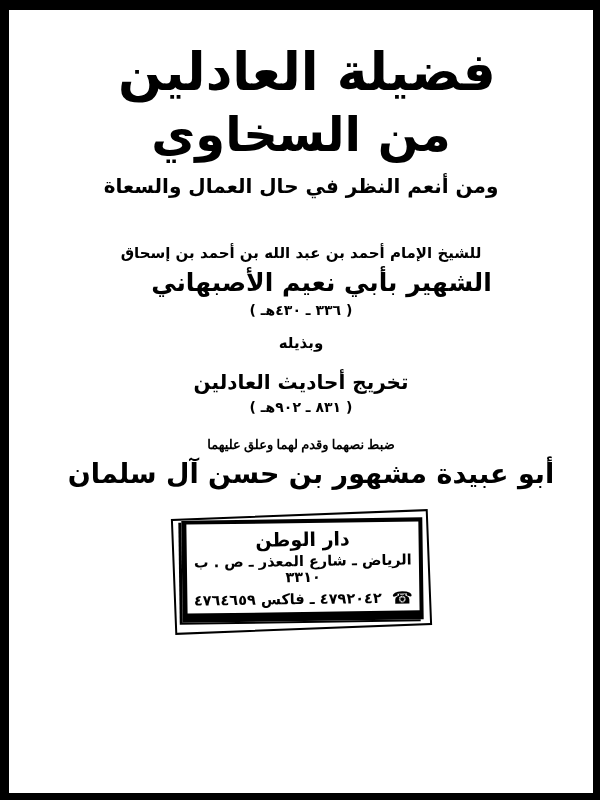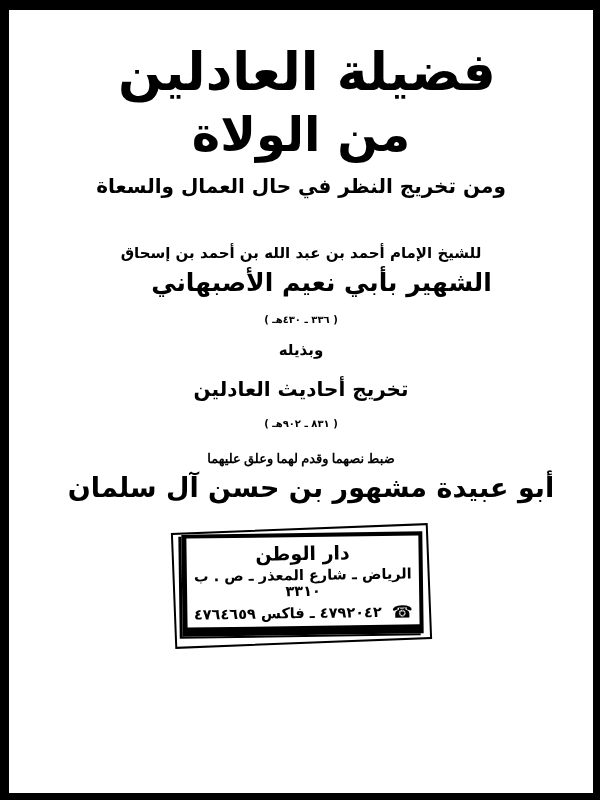--- a/index.html
+++ b/index.html
@@ -50,22 +50,22 @@
     font-size: 15px;
     font-weight: bold;
   }
   .author-name {
     margin-top: 6px;
     font-size: 25px;
     font-weight: bold;
     margin-left: 41px;
   }
   .dates {
-    margin-top: 17px;
-    font-size: 10px;
+    margin-top: 5px;
+    font-size: 14px;
     font-weight: bold;
   }
   
   .appendix-intro {
     margin-top: 16px;
     font-size: 15px;
     font-weight: bold;
   }
   .appendix-title {
     margin-top: 18px;
@@ -139,23 +139,23 @@
     transform: translateY(1px);
   }
 </style>
 </head>
 <body>
 
 <div class="page">
 
   <div class="title-line1">فضيلة العادلين</div>
 
-  <div class="title-line2">من الولاة</div>
+  <div class="title-line2">من السخاوي</div>
 
-  <div class="subtitle">ومن تخريج النظر في حال العمال والسعاة</div>
+  <div class="subtitle">ومن أنعم النظر في حال العمال والسعاة</div>
 
   <div class="author-block">
     <div class="author-line1">للشيخ الإمام أحمد بن عبد الله بن أحمد بن إسحاق</div>
     <div class="author-name">الشهير بأبي نعيم الأصبهاني</div>
     <div class="dates">( ٣٣٦ ـ ٤٣٠هـ )</div>
   </div>
 
   <div>
     <div class="appendix-intro">وبذيله</div>
     <div class="appendix-title">تخريج أحاديث العادلين</div>

